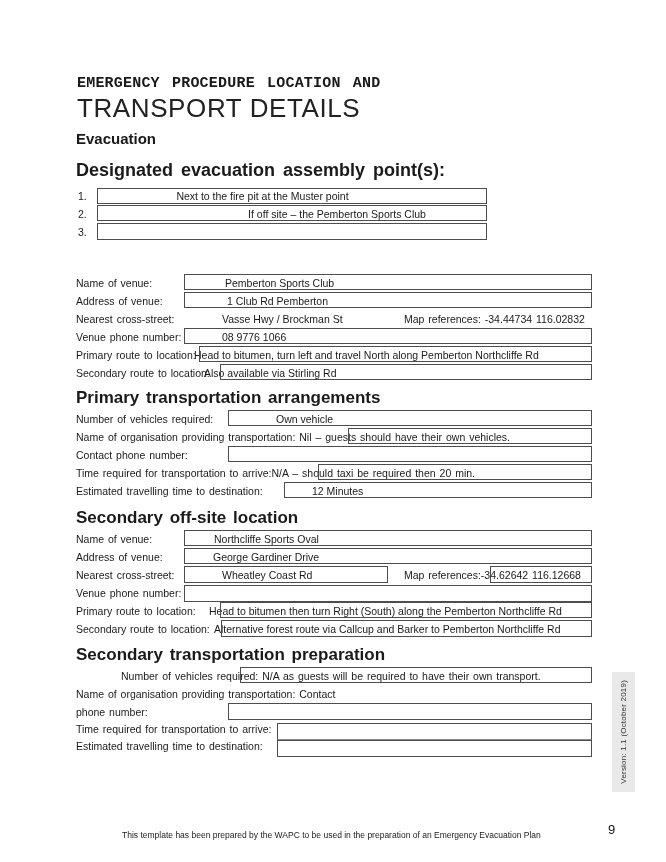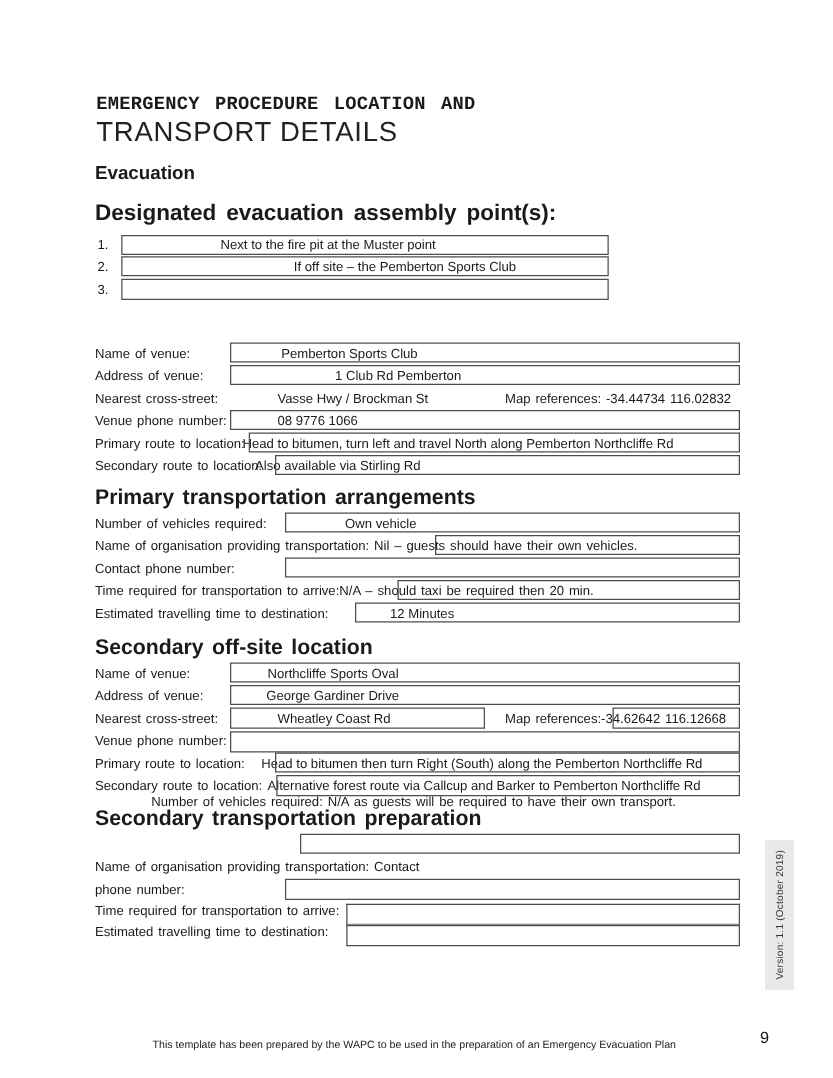--- a/index.html
+++ b/index.html
@@ -5,21 +5,21 @@
   html,body{margin:0;padding:0;background:#fff;}
   .page{
     position:relative;
     width:666px;height:862px;
     background:#ffffff;
     font-family:"Liberation Sans", sans-serif;
     color:#1a1a1a;
     overflow:hidden;
   }
   .t1{position:absolute;font-size:15px;font-weight:bold;letter-spacing:.2px;word-spacing:3px;white-space:nowrap;font-family:Liberation Mono, monospace;}
-  .t2{position:absolute;font-size:22px;font-weight:400;letter-spacing:.6px;color:#222;white-space:nowrap;}
+  .t2{position:absolute;font-size:26px;font-weight:400;letter-spacing:.6px;color:#222;white-space:nowrap;}
   .h2{position:absolute;font-size:15px;font-weight:bold;white-space:nowrap;}
   .h2b{position:absolute;font-size:18px;font-weight:bold;word-spacing:3px;white-space:nowrap;}
   .h1{position:absolute;font-size:17px;font-weight:bold;word-spacing:2px;white-space:nowrap;}
   .lbl{position:absolute;font-size:10.5px;word-spacing:1px;white-space:nowrap;}
   .val{position:absolute;font-size:10.5px;white-space:nowrap;}
   .fbox{position:absolute;border:1px solid #4d4d4d;background:transparent;box-sizing:border-box;}
   .num{position:absolute;font-size:10.5px;white-space:nowrap;}
   .cval{position:absolute;font-size:10.5px;text-align:center;white-space:nowrap;}
   .version-tab{
     position:absolute;left:612px;top:672px;width:23px;height:120px;
@@ -43,34 +43,34 @@
 
   <div class="h2" style="left:76px;top:130px;">Evacuation</div>
   <div class="h2b" style="left:76px;top:160px;">Designated evacuation assembly point(s):</div>
 
   <div class="num" style="left:78px;top:190px;">1.</div>
   <div class="fbox" style="left:97px;top:188px;width:390px;height:16px;"></div>
   <div class="cval" style="left:97px;top:190px;width:331px;">Next to the fire pit at the Muster point</div>
 
   <div class="num" style="left:78px;top:208px;">2.</div>
   <div class="fbox" style="left:97px;top:205px;width:390px;height:16px;"></div>
-  <div class="cval" style="left:97px;top:208px;width:454px;">If off site – the Pemberton Sports Club</div>
+  <div class="cval" style="left:110px;top:208px;width:454px;">If off site – the Pemberton Sports Club</div>
 
   <div class="num" style="left:78px;top:226px;">3.</div>
   <div class="fbox" style="left:97px;top:223px;width:390px;height:17px;"></div>
   <div class="cval" style="left:97px;top:226px;width:390px;"></div>
 
 
   <div class="lbl" style="left:76px;top:277px;">Name of venue:</div>
   <div class="fbox" style="left:184px;top:274px;width:408px;height:16px;"></div>
   <div class="val" style="left:225px;top:277px;">Pemberton Sports Club</div>
 
   <div class="lbl" style="left:76px;top:295px;">Address of venue:</div>
   <div class="fbox" style="left:184px;top:292px;width:408px;height:16px;"></div>
-  <div class="val" style="left:227px;top:295px;margin-left:41px;">1 Club Rd Pemberton</div>
+  <div class="val" style="left:227px;top:295px;">1 Club Rd Pemberton</div>
 
   <div class="lbl" style="left:76px;top:313px;">Nearest cross-street:</div>
   <div class="val" style="left:222px;top:313px;">Vasse Hwy / Brockman St</div>
   <div class="val" style="left:404px;top:313px;word-spacing:1px;">Map references: -34.44734 116.02832</div>
 
   <div class="lbl" style="left:76px;top:331px;">Venue phone number:</div>
   <div class="fbox" style="left:184px;top:328px;width:408px;height:16px;"></div>
   <div class="val" style="left:222px;top:331px;">08 9776 1066</div>
 
   <div class="lbl" style="left:76px;top:349px;">Primary route to location:</div>
@@ -124,21 +124,21 @@
   <div class="lbl" style="left:76px;top:605px;">Primary route to location:</div>
   <div class="val" style="left:209px;top:605px;">Head to bitumen then turn Right (South) along the Pemberton Northcliffe Rd</div>
   <div class="fbox" style="left:220px;top:602px;width:372px;height:16px;"></div>
 
   <div class="lbl" style="left:76px;top:623px;">Secondary route to location:</div>
   <div class="val" style="left:214px;top:623px;">Alternative forest route via Callcup and Barker to Pemberton Northcliffe Rd</div>
   <div class="fbox" style="left:221px;top:620px;width:371px;height:17px;"></div>
 
   <div class="h1" style="left:76px;top:645px;">Secondary transportation preparation</div>
 
-  <div class="lbl" style="left:76px;top:636px;padding-left:45px;">Number of vehicles required: N/A as guests will be required to have their own transport.</div>
+  <div class="lbl" style="left:76px;top:670px;padding-left:45px;">Number of vehicles required: N/A as guests will be required to have their own transport.</div>
   <div class="fbox" style="left:240px;top:667px;width:352px;height:16px;"></div>
 
   <div class="lbl" style="left:76px;top:688px;">Name of organisation providing transportation: Contact</div>
 
   <div class="lbl" style="left:76px;top:706px;">phone number:</div>
   <div class="fbox" style="left:228px;top:703px;width:364px;height:17px;"></div>
 
   <div class="lbl" style="left:76px;top:723px;">Time required for transportation to arrive:</div>
   <div class="fbox" style="left:277px;top:723px;width:315px;height:17px;border-bottom-color:#8a8a8a;"></div>
 

